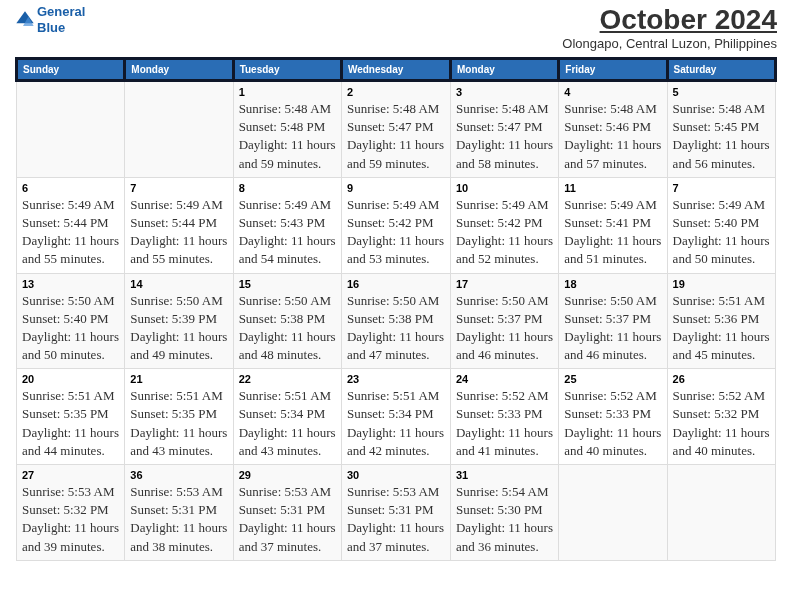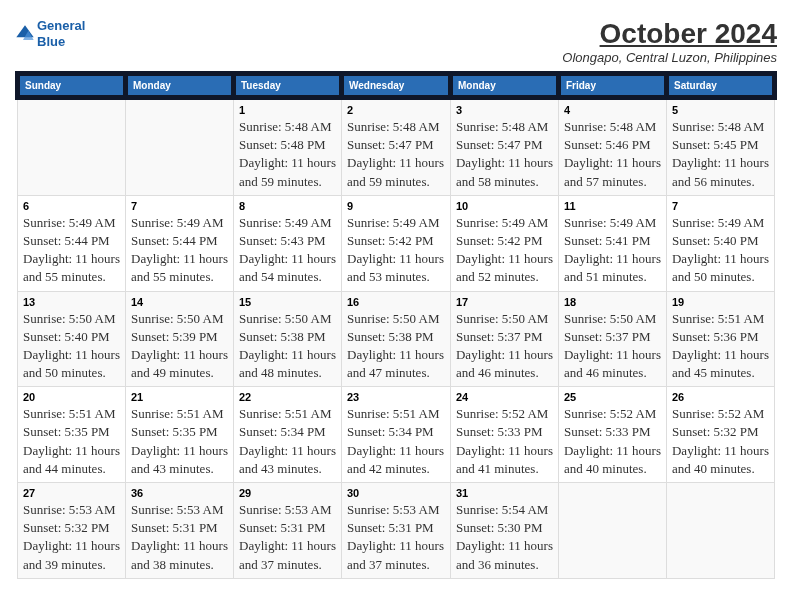--- a/index.html
+++ b/index.html
@@ -6,21 +6,21 @@
     body {
       width: 792px;
       height: 612px;
       font-family: Arial, sans-serif;
       background: #fff;
       overflow: hidden;
     }
     .page {
       width: 792px;
       height: 612px;
-      padding: 18px 15px;
+      padding: 4px 15px;
     }
     .header {
       display: flex;
       align-items: flex-start;
       justify-content: space-between;
       margin-bottom: 6px;
     }
     .logo {
       display: flex;
       align-items: center;
@@ -44,35 +44,34 @@
     }
     .month-title {
       font-size: 28px;
       font-weight: bold;
       color: #333;
       text-decoration: underline;
     }
     .subtitle {
       font-size: 13px;
       color: #333;
-      font-style: italic;
     }
     table {
       width: 100%;
       border-collapse: collapse;
       font-size: 9px;
     }
     thead tr th {
       background-color: #2a6db5;
       color: white;
       text-align: left;
       padding: 4px 5px;
       font-size: 10px;
       font-weight: bold;
-      border: 5px solid #0f172a;
+      border: 3px solid #0f172a;
     }
     tbody tr {
       border-bottom: 1px solid #ccc;
     }
     tbody tr td {
       vertical-align: top;
       padding: 4px 5px;
       border: 1px solid #ddd;
       height: 78px;
       width: 113px;

